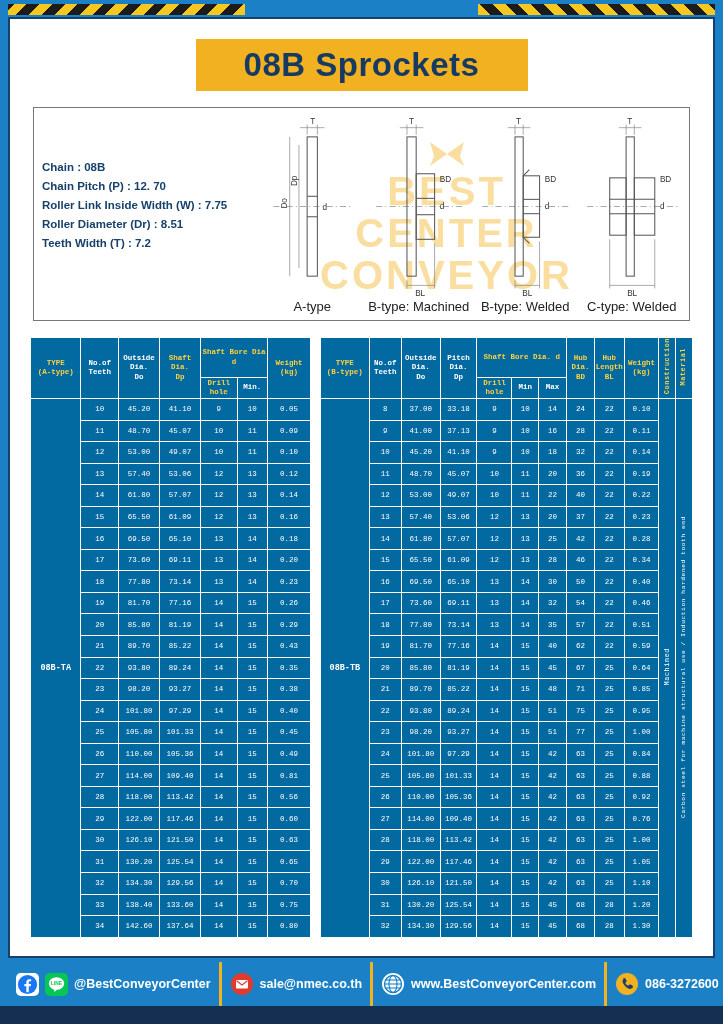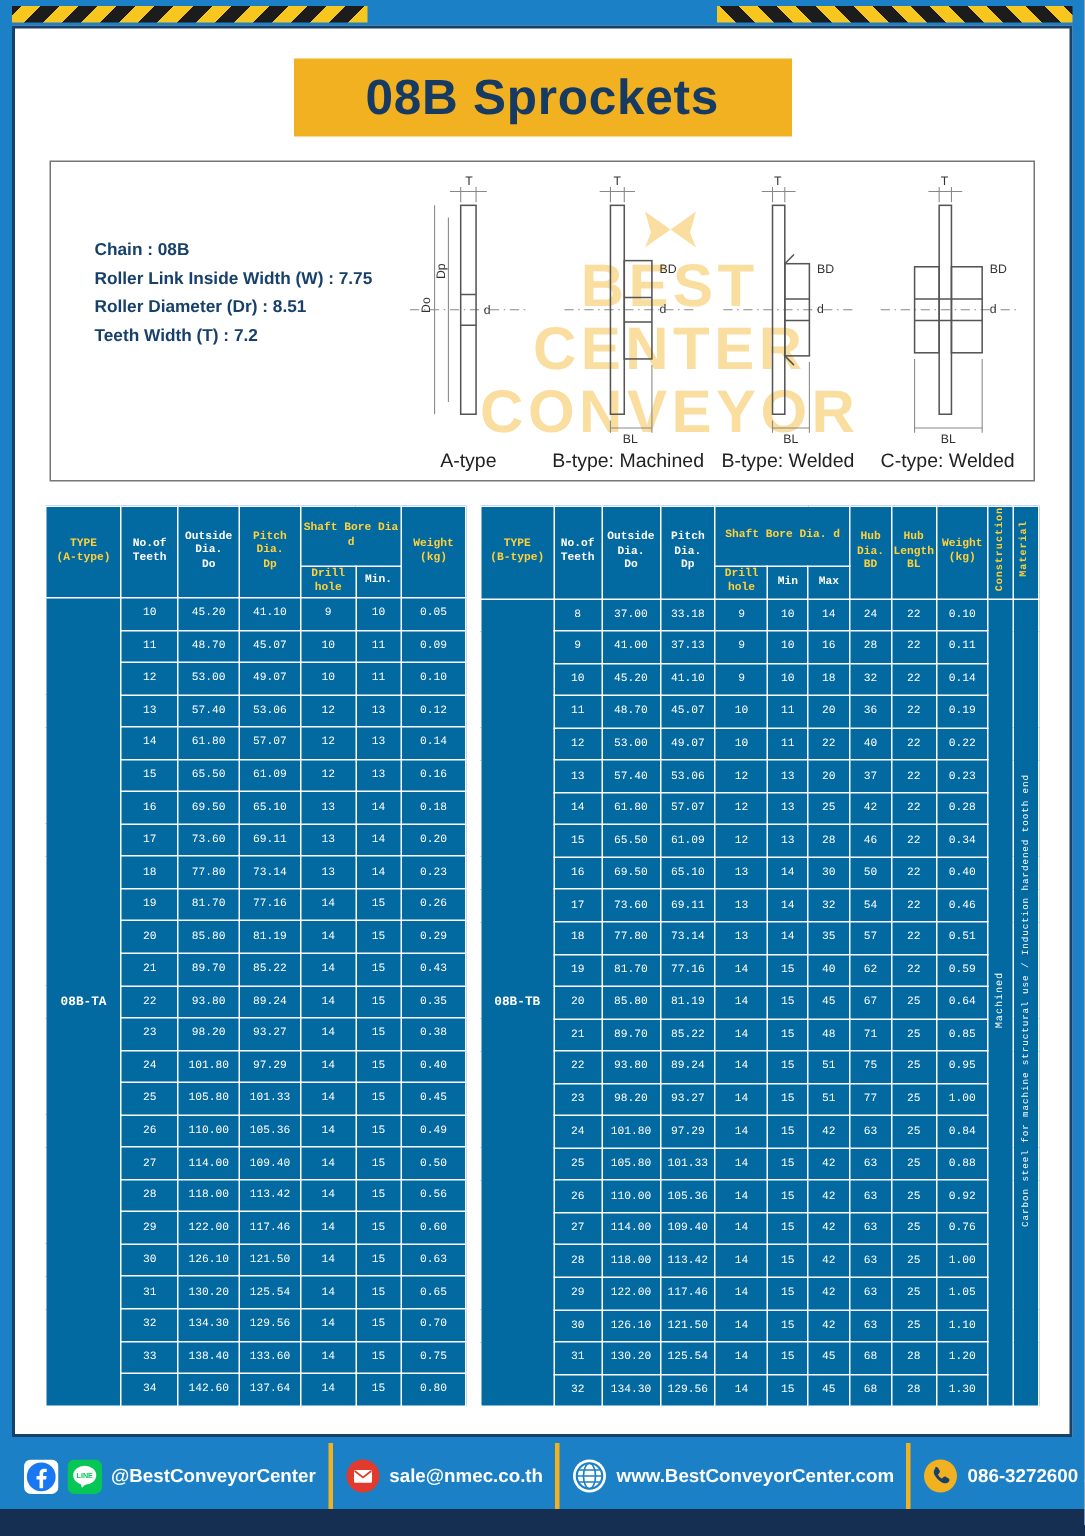--- a/index.html
+++ b/index.html
@@ -12,21 +12,21 @@
   .hazard.left  { left:8px;  width:237px; background:repeating-linear-gradient(-45deg,#f7c71f 0 9px,#1c1c1c 9px 18px); }
   .hazard.right { right:8px; width:237px; background:repeating-linear-gradient(45deg,#f7c71f 0 9px,#1c1c1c 9px 18px); }
 
   .white-area { position:absolute; left:8px; top:17px; width:707px; height:941px; background:#fff; border:2px solid #17406b; }
 
   .title-banner { margin:20px auto 16px; width:332px; height:52px; background:#f2b120; color:#173a63;
     font-size:33px; font-weight:bold; display:flex; align-items:center; justify-content:center; letter-spacing:.5px; }
 
   
   .diagram-box { position:relative; margin:14px 23px 0; height:214px; border:1px solid #777; background:#fff; overflow:hidden; }
-  .specs { position:absolute; left:29px; top:50px; color:#17406b; font-weight:bold; font-size:11.5px; line-height:1.65; white-space:nowrap; }
+  .specs { position:absolute; left:8px; top:50px; color:#17406b; font-weight:bold; font-size:11.5px; line-height:1.65; white-space:nowrap; }
   .watermark { position:absolute; left:200px; right:30px; top:26px; text-align:center; color:#f2b120; opacity:.42;
     font-weight:bold; font-size:40px; line-height:1.05; letter-spacing:3px; pointer-events:none; }
   .watermark .bfly { margin-bottom:-6px; }
   .diagrams { position:absolute; right:4px; top:4px; width:426px; height:206px; display:flex; }
   .diagram { flex:1; display:flex; flex-direction:column; align-items:center; }
   .diagram svg { flex:1; width:100%; }
   .diagram-label { font-size:13px; color:#222; padding-bottom:4px; white-space:nowrap; }
   .dim { font-size:8px; fill:#333; font-family:"Liberation Sans",sans-serif; }
   .geo { fill:none; stroke:#555; stroke-width:1; }
   .thin { fill:none; stroke:#888; stroke-width:.7; }
@@ -78,20 +78,21 @@
             <path d="M23 15 L6 3 L10 17 L6 27 L23 15 L40 3 L36 17 L40 27 Z" fill="#f2b120"></path>
           </svg>
         </div>
         <div>BEST</div>
         <div>CENTER</div>
         <div>CONVEYOR</div>
       </div>
 
       <div class="specs">
         <div>Chain  : 08B</div>
+        <div>Chain Pitch (P)  :  12. 70</div>
         <div>Roller Link Inside Width (W)  :  7.75</div>
         <div>Roller Diameter (Dr) : 8.51</div>
         <div>Teeth Width (T)  :  7.2</div>
       </div>
 
       <div class="diagrams">
 
         <div class="diagram">
           <svg viewBox="0 0 104 178">
             <line class="thin" x1="14" y1="90" x2="92" y2="90" stroke-dasharray="6 3 1 3"></line>
@@ -193,21 +194,21 @@
         </colgroup>
         <thead>
           <tr>
             <th rowspan="2" class="hy pre">TYPE
 (A-type)</th>
             <th rowspan="2" class="hw pre">No.of
 Teeth</th>
             <th rowspan="2" class="hw pre">Outside
 Dia.
 Do</th>
-            <th rowspan="2" class="hy pre">Pitch Dia.
+            <th rowspan="2" class="hy pre">Shaft Dia.
 Dp</th>
             <th colspan="2" class="hy">Shaft Bore Dia d</th>
             <th rowspan="2" class="hy pre">Weight
 (kg)</th>
           </tr>
           <tr>
             <th class="hy">Drill hole</th>
             <th class="hw">Min.</th>
           </tr>
         </thead>
@@ -348,21 +349,21 @@
               <td>14</td>
               <td>15</td>
               <td>0.49</td>
             </tr>
             <tr>
               <td>27</td>
               <td>114.00</td>
               <td>109.40</td>
               <td>14</td>
               <td>15</td>
-              <td>0.50</td>
+              <td>0.81</td>
             </tr>
             <tr>
               <td>28</td>
               <td>118.00</td>
               <td>113.42</td>
               <td>14</td>
               <td>15</td>
               <td>0.56</td>
             </tr>
             <tr>

